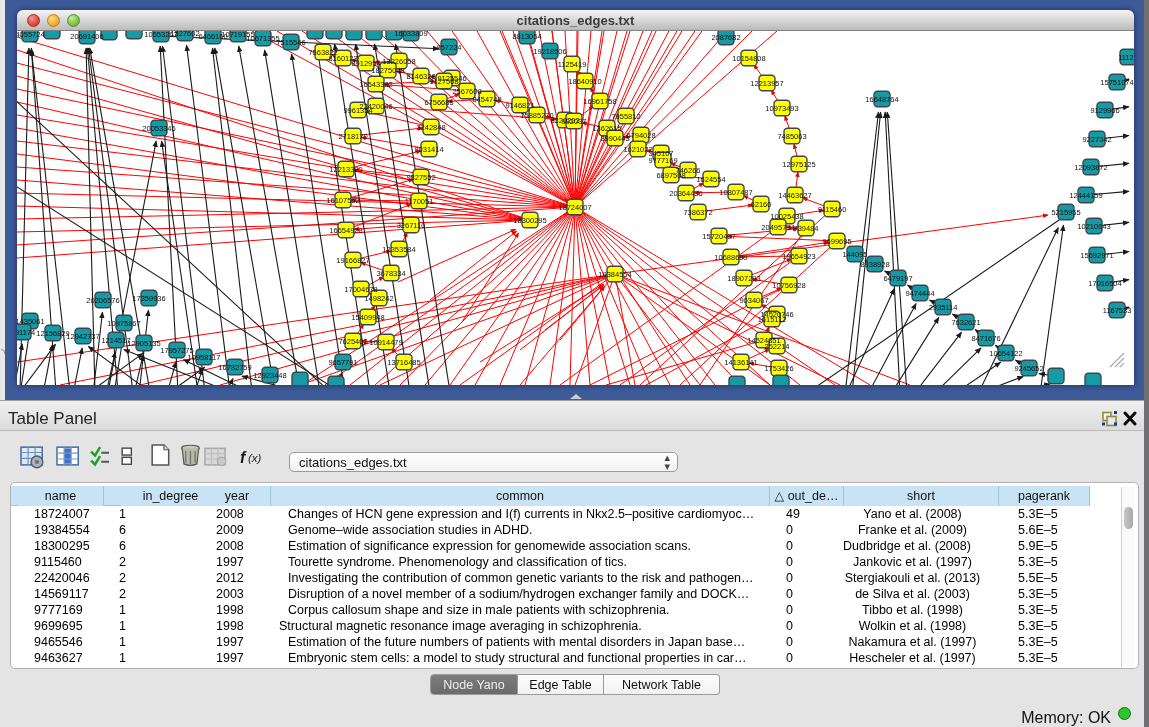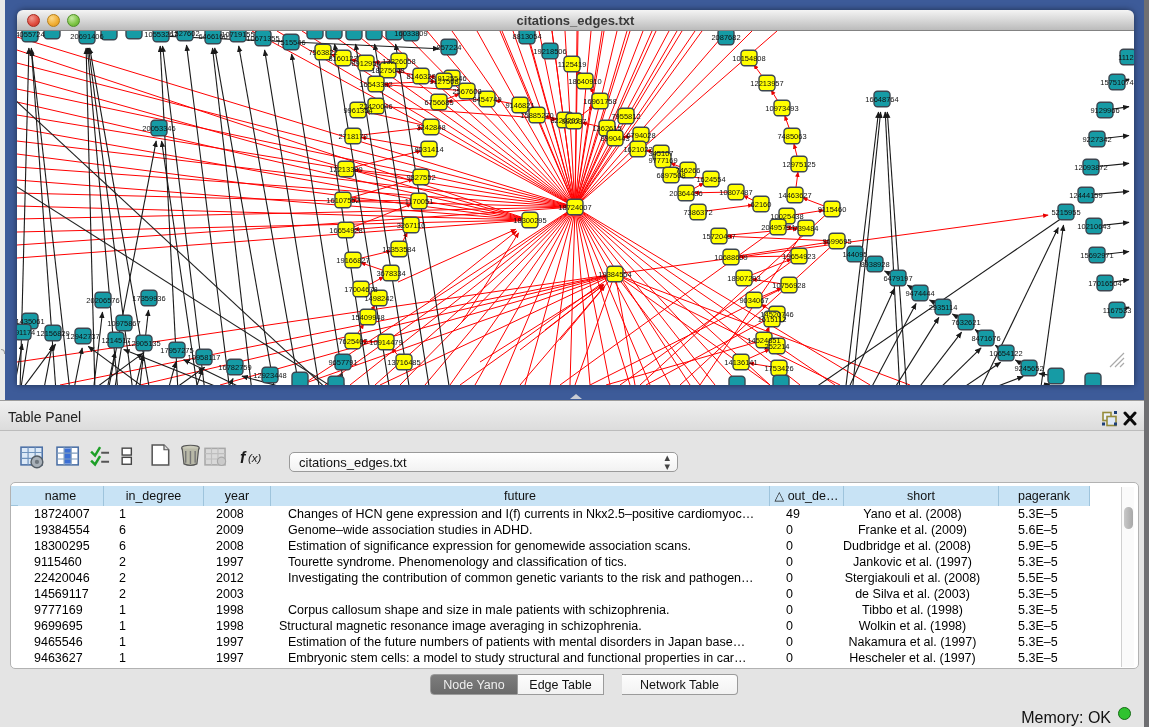--- a/index.html
+++ b/index.html
@@ -6,21 +6,21 @@
 #desk{position:absolute;left:0;top:0;width:1149px;height:400px;background:#3d5b99}
 #desk .lgray{position:absolute;left:0;top:0;width:5px;height:400px;background:#e9e9e9}
 #rstrip{position:absolute;right:0;top:0;width:5px;height:727px;background:#6f6f72}
 #win{position:absolute;left:17px;top:10px;width:1117px;height:375px;border-radius:7px 7px 0 0;box-shadow:0 0 6px rgba(0,0,0,.5)}
 #tbar{position:absolute;left:0;top:0;width:1117px;height:21px;border-radius:6px 6px 0 0;background:linear-gradient(#f4f4f4,#d8d8d8 50%,#bbb);border-bottom:1px solid #838383}
 #tbar .tt{position:absolute;left:0;right:0;top:3px;text-align:center;font-size:13px;font-weight:bold;color:#3a3a3a}
 .tl{position:absolute;top:3.5px;width:13px;height:13px;border-radius:50%}
 #canvas{position:absolute;left:17px;top:31px;width:1117px;height:354px;background:#fff;overflow:hidden}
 #tpanel{position:absolute;left:0;top:400px;width:1144px;height:327px;background:#e4e4e4;border-top:1px solid #9c9c9c}
 #tphead{position:absolute;left:0;top:401px;width:1144px;height:30px;background:linear-gradient(#efefef,#dcdcdc);border-bottom:1px solid #bcbcbc}
-#tphead .t{position:absolute;left:8px;top:8px;font-size:14px;color:#222}
+#tphead .t{position:absolute;left:8px;top:8px;font-size:17px;color:#222}
 #toolbar{position:absolute;left:0;top:432px;width:1144px;height:48px}
 #combo{position:absolute;left:289px;top:452px;width:389px;height:20px;background:linear-gradient(#fff,#f2f2f2);border:1px solid #9a9a9a;border-radius:5px;font-size:13px;color:#111;line-height:19px;padding-left:9px}
 #combo .st{position:absolute;right:7px;top:0px;font-size:11px;color:#444;line-height:9px}
 #tablebox{position:absolute;left:10px;top:482px;width:1129px;height:187px;background:#fff;border:1px solid #b2b2b2;border-radius:5px}
 .th{position:absolute;top:486px;height:20px;background:#c8e3f5;border-right:1px solid #9ec4dc;font-size:12.5px;color:#111;text-align:center;line-height:20px}
 #thbar{position:absolute;left:11px;top:486px;width:1079px;height:20px;background:#c8e3f5;border-bottom:1px solid #9ec4dc}
 .trow{position:absolute;left:11px;width:1110px;height:16px;font-size:12.5px;color:#000}
 .trow span{position:absolute;top:1px;white-space:nowrap}
 #vsb{position:absolute;left:1121px;top:487px;width:13px;height:180px;background:#fafafa;border-left:1px solid #d0d0d0}
 #vsb .thumb{position:absolute;left:2px;top:20px;width:9px;height:22px;border-radius:5px;background:linear-gradient(90deg,#c8c8c8,#a8a8a8)}
@@ -537,23 +537,23 @@
   <circle cx="14" cy="13" r="3.5" fill="#c4c4c4" stroke="#9a9a9a"></circle>
  </g>
  <text x="240" y="19" font-family="Liberation Sans,sans-serif" font-size="16" font-style="italic" font-weight="bold" fill="#1a1a1a">f</text>
  <text x="248" y="18" font-family="Liberation Sans,sans-serif" font-size="11.5" font-style="italic" fill="#1a1a1a">(x)</text>
 </svg>
 </div>
 <div id="combo">citations_edges.txt<span class="st">▴<br>▾</span></div>
 <div id="tablebox"></div>
 <div id="thbar"></div>
 <div class="th" style="left:18px;width:86px">name</div>
-<div class="th" style="left:104px;width:100px">in_degree</div>
+<div class="th" style="left:121px;width:100px">in_degree</div>
 <div class="th" style="left:204px;width:67px">year</div>
-<div class="th" style="left:271px;width:499px">future</div>
+<div class="th" style="left:271px;width:499px">common</div>
 <div class="th" style="left:770px;width:74px">△ out_de…</div>
 <div class="th" style="left:844px;width:155px">short</div>
 <div class="th" style="left:999px;width:91px">pagerank</div>
 <div class="trow" style="top:506px">
 <span style="left:23px">18724007</span>
 <span style="left:108px">1</span>
 <span style="left:205px">2008</span>
 <span style="left:277px">Changes of HCN gene expression and I(f) currents in Nkx2.5–positive cardiomyoc…</span>
 <span style="left:775px">49</span>
 <span style="left:824px;width:155px;text-align:center">Yano et al. (2008)</span>
@@ -585,27 +585,28 @@
 <span style="left:775px">0</span>
 <span style="left:824px;width:155px;text-align:center">Jankovic et al. (1997)</span>
 <span style="left:1007px">5.3E–5</span>
 </div>
 <div class="trow" style="top:570px">
 <span style="left:23px">22420046</span>
 <span style="left:108px">2</span>
 <span style="left:205px">2012</span>
 <span style="left:277px">Investigating the contribution of common genetic variants to the risk and pathogen…</span>
 <span style="left:775px">0</span>
-<span style="left:824px;width:155px;text-align:center">Stergiakouli et al. (2008)</span>
+<span style="left:824px;width:155px;text-align:center">Stergiakouli et al. (2013)</span>
 <span style="left:1007px">5.5E–5</span>
 </div>
 <div class="trow" style="top:586px">
 <span style="left:23px">14569117</span>
 <span style="left:108px">2</span>
 <span style="left:205px">2003</span>
+<span style="left:277px">Disruption of a novel member of a sodium/hydrogen exchanger family and DOCK…</span>
 <span style="left:775px">0</span>
 <span style="left:824px;width:155px;text-align:center">de Silva et al. (2003)</span>
 <span style="left:1007px">5.3E–5</span>
 </div>
 <div class="trow" style="top:602px">
 <span style="left:23px">9777169</span>
 <span style="left:108px">1</span>
 <span style="left:205px">1998</span>
 <span style="left:277px">Corpus callosum shape and size in male patients with schizophrenia.</span>
 <span style="left:775px">0</span>
@@ -638,18 +639,18 @@
 <span style="left:775px">0</span>
 <span style="left:824px;width:155px;text-align:center">Hescheler et al. (1997)</span>
 <span style="left:1007px">5.3E–5</span>
 </div>
 <div id="vsb">
     <div class="thumb"></div>
   </div>
 <div id="tabs">
   <div class="tab" style="left:0;width:88px;background:linear-gradient(#7d7d7d,#6a6a6a);color:#efefef;border-radius:4px 0 0 4px">Node Yano</div>
   <div class="tab" style="left:88px;width:86px;background:linear-gradient(#fdfdfd,#f2f2f2);color:#111;border-left:none">Edge Table</div>
-  <div class="tab" style="left:192px;width:116px;background:linear-gradient(#fdfdfd,#f2f2f2);color:#111;border-left:none;border-radius:0 4px 4px 0">Network Table</div>
+  <div class="tab" style="left:174px;width:116px;background:linear-gradient(#fdfdfd,#f2f2f2);color:#111;border-left:none;border-radius:0 4px 4px 0">Network Table</div>
 </div>
 <div id="status">
     <span class="m">Memory: OK</span>
     <span class="led"></span>
   </div>
 
 </body></html>

